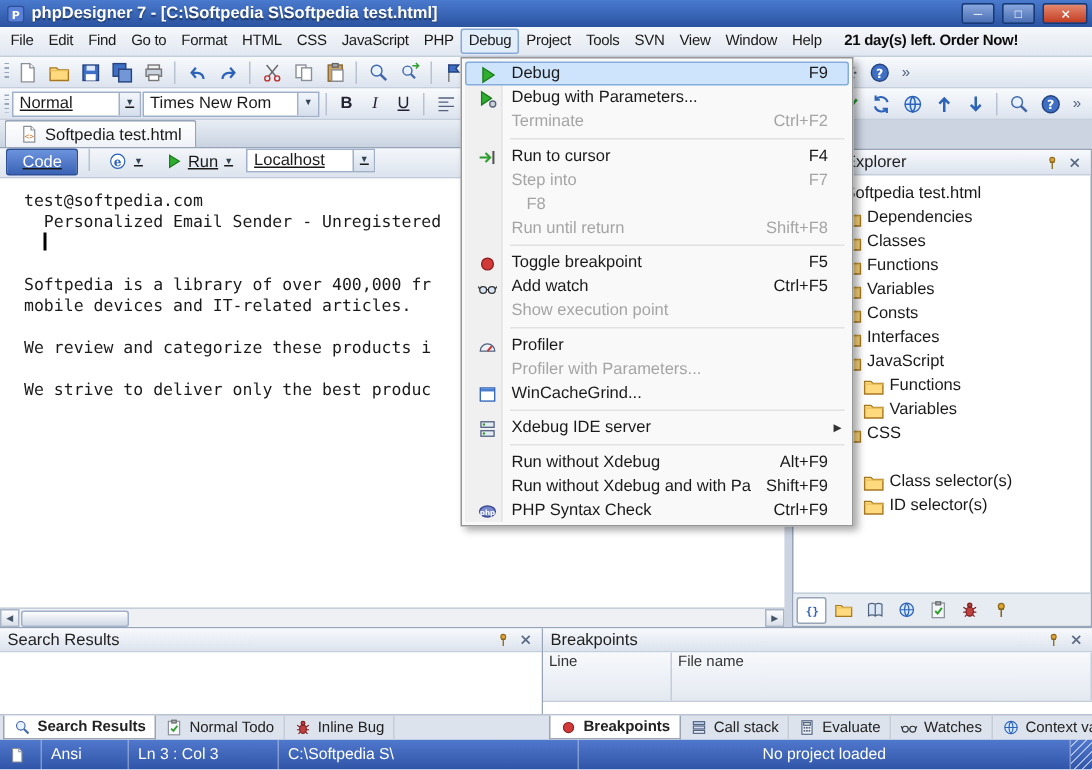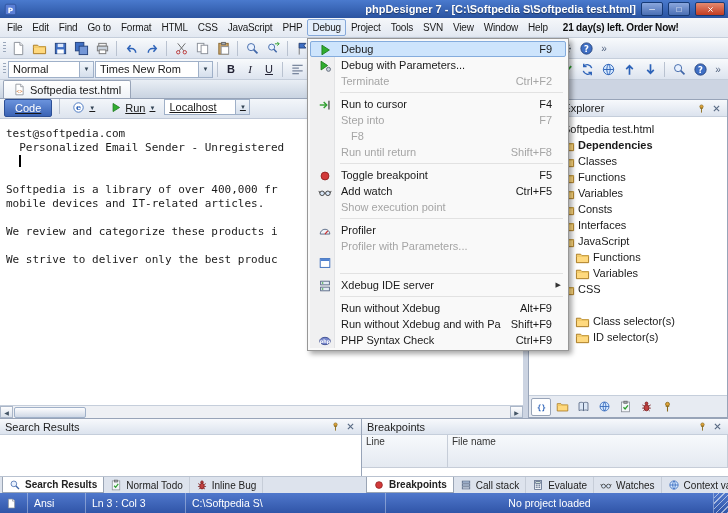--- a/index.html
+++ b/index.html
@@ -4,21 +4,21 @@
 <style>
   * { box-sizing: border-box; }
   html,body { width:728px; height:513px; margin:0; overflow:hidden;
     font-family:"Liberation Sans", sans-serif; font-size:11px; color:#1a1a1a; }
   .window { width:728px; height:513px; display:flex; flex-direction:column; background:#eef1f6; position:relative; }
   .ic { display:block; width:15px; height:15px; }
 
   
   .titlebar { height:18px; flex:none; background:linear-gradient(#4a7ace,#2a53a0); display:flex; align-items:center; gap:4px; padding:0 3px 0 4px; color:#fff; }
   .titlebar .ic { width:13px; height:13px; }
-  .title-text { flex:1; font-weight:bold; font-size:11px; white-space:nowrap; overflow:hidden; text-shadow:0 1px 1px rgba(0,0,0,.45);text-align:right; }
+  .title-text { flex:1; font-weight:bold; font-size:11px; white-space:nowrap; overflow:hidden; text-shadow:0 1px 1px rgba(0,0,0,.45); }
   .win-btn { width:22px; height:14px; border:1px solid #173a75; border-radius:2px; background:linear-gradient(#8aa6dd,#4a6fb4); color:#fff; display:flex; align-items:center; justify-content:center; font-size:8px; margin-left:1px; }
   .win-btn.close { width:30px; background:linear-gradient(#e58a70,#c23d22); }
   .win-btn .ic { width:9px; height:9px; }
 
   
   .menubar { height:20px; flex:none; background:linear-gradient(#f5f7fa,#e2e8f1); border-bottom:1px solid #c5cedb; display:flex; align-items:center; padding:0 2px; font-size:10px; letter-spacing:-0.2px; }
   .mb-item { padding:2px 4px; border:1px solid transparent; border-radius:2px; white-space:nowrap; }
   .mb-item.open { background:#e3eefb; border-color:#86a9da; }
   .trial { font-weight:bold; margin-left:10px; color:#0d0d0d; white-space:nowrap; }
 
@@ -45,21 +45,21 @@
   .editor-toolbar { height:20px; flex:none; background:linear-gradient(#f3f6fa,#dde4ee); border-bottom:1px solid #c0c9d8; display:flex; align-items:flex-start; gap:4px; padding:0 4px;text-decoration:underline; }
   .code-btn { background:linear-gradient(#6b93dd,#3a63b5); border:1px solid #2c4f96; color:#fff; padding:2px 10px; border-radius:2px; }
   .etb-btn { display:flex; align-items:center; gap:3px; padding:1px 4px; border:1px solid transparent; border-radius:2px; }
   .etb-btn .ic { width:13px; height:13px; }
   .darr { font-size:6px; color:#345; margin-left:1px; }
   .etb-combo { width:86px; height:16px; background:#fff; border:1px solid #9fb0c8; display:flex; align-items:center; padding-left:4px; }
   .flexspace { flex:1; }
   .etb-close { color:#44506a; margin-right:2px; }
   .etb-close .ic { width:10px; height:10px; }
 
-  .editor { flex:1; min-height:0; background:#fff; font-family:"DejaVu Sans Mono", monospace; font-size:11px; line-height:14px; padding:8px 0 0 6px; overflow:hidden; }
+  .editor { flex:1; min-height:0; background:#fff; font-family:"DejaVu Sans Mono", monospace; font-size:11px; line-height:14px; padding:8px 0 0 16px; overflow:hidden; }
   .eline { height:14px; white-space:pre; }
   .caret { display:inline-block; width:2px; height:12px; background:#000; vertical-align:-2px; }
   .hscroll { height:13px; flex:none; background:#eef0f4; border-top:1px solid #c5cedb; display:flex; align-items:center; }
   .hs-btn { width:13px; height:12px; background:linear-gradient(#fdfdfe,#d9e0ea); border:1px solid #aab6c8; color:#456; font-size:6px; display:flex; align-items:center; justify-content:center; flex:none; }
   .hs-thumb { width:72px; height:11px; margin-left:1px; background:linear-gradient(#fdfdfe,#cfd8e6); border:1px solid #9fb0c8; border-radius:2px; flex:none; }
   .hs-track { flex:1; }
 
   .vsplit { width:5px; flex:none; background:#ccd4e2; }
   .right-col { width:200px; flex:none; background:#ccd4e2; display:flex; flex-direction:column; padding-top:19px; }
   .right-panel { flex:1; min-height:0; border:1px solid #98a4b8; background:#fff; display:flex; flex-direction:column; }
@@ -381,21 +381,21 @@
         <span>
           <svg class="ic" viewBox="0 0 16 16" fill="none">
             <circle cx="8" cy="8" r="6" fill="#3f6fc4" stroke="#24437e"></circle>
             <text x="8" y="11.5" font-size="9" font-weight="bold" text-anchor="middle" fill="#fff" font-family="DejaVu Sans, sans-serif">?</text>
           </svg>
         </span>
       </span>
       <span class="tbtn ovf">»</span>
     </div>
   <div class="toolbar" id="toolbar2">
-      <div class="combo" style="width: 86px;">
+      <div class="combo" style="width: 86px; text-decoration: underline;">
         <span class="cv">Normal</span>
         <span class="arr">▼</span>
       </div>
       <div class="combo" style="width: 118px;">
         <span class="cv">Times New Rom</span>
         <span class="arr">▼</span>
       </div>
       <span class="tsep"></span>
       <span class="tbtn ttext bold">B</span>
       <span class="tbtn ttext italic">I</span>
@@ -630,21 +630,21 @@
               <span class="texp"></span>
               <span class="ticon">
                 <svg class="ic" viewBox="0 0 16 16" fill="none">
                   <path d="M3.5 1.5h6l3 3v10h-9z" fill="#fff" stroke="#8a8f98"></path>
                   <path d="M9.5 1.5v3h3" fill="#fff" stroke="#8a8f98"></path>
                   <text x="8" y="11.8" font-size="6.5" text-anchor="middle" fill="#d2691e" font-family="DejaVu Sans Mono, monospace">&lt;&gt;</text>
                 </svg>
               </span>
               <span>Softpedia test.html</span>
             </div>
-            <div class="trow" style="padding-left: 19px; font-weight: bold;">
+            <div class="trow" style="padding-left: 19px;">
               <span class="texp-spacer"></span>
               <span class="ticon">
                 <svg class="ic" viewBox="0 0 16 16" fill="none">
                   <path d="M1.5 4.5h4.5l1.5 1.5h7v7.5H1.5z" fill="#ffd97e" stroke="#a8781f"></path>
                   <path d="M1.5 6.5h13" stroke="#e8c05a"></path>
                 </svg>
               </span>
               <span>Dependencies</span>
             </div>
             <div class="trow" style="padding-left: 19px;">
@@ -1083,20 +1083,21 @@
           <span class="mi-short"></span>
           <span class="mi-sub"></span>
         </div>
         <div class="menu-item">
           <span class="mi-icon">
             <svg class="ic" viewBox="0 0 16 16" fill="none">
               <rect x="2.5" y="3" width="11" height="10" fill="#fff" stroke="#2c62b8"></rect>
               <rect x="3" y="3.5" width="10" height="2.2" fill="#4a7ed0"></rect>
             </svg>
           </span>
+          <span class="mi-label">WinCacheGrind...</span>
           <span class="mi-short"></span>
           <span class="mi-sub"></span>
         </div>
         <div class="menu-sep"></div>
         <div class="menu-item">
           <span class="mi-icon">
             <svg class="ic" viewBox="0 0 16 16" fill="none">
               <rect x="3" y="2.5" width="10" height="4.2" fill="#e4ebf5" stroke="#51627f"></rect>
               <rect x="3" y="9.3" width="10" height="4.2" fill="#e4ebf5" stroke="#51627f"></rect>
               <circle cx="5.3" cy="4.6" r=".9" fill="#2d9e2d"></circle>

